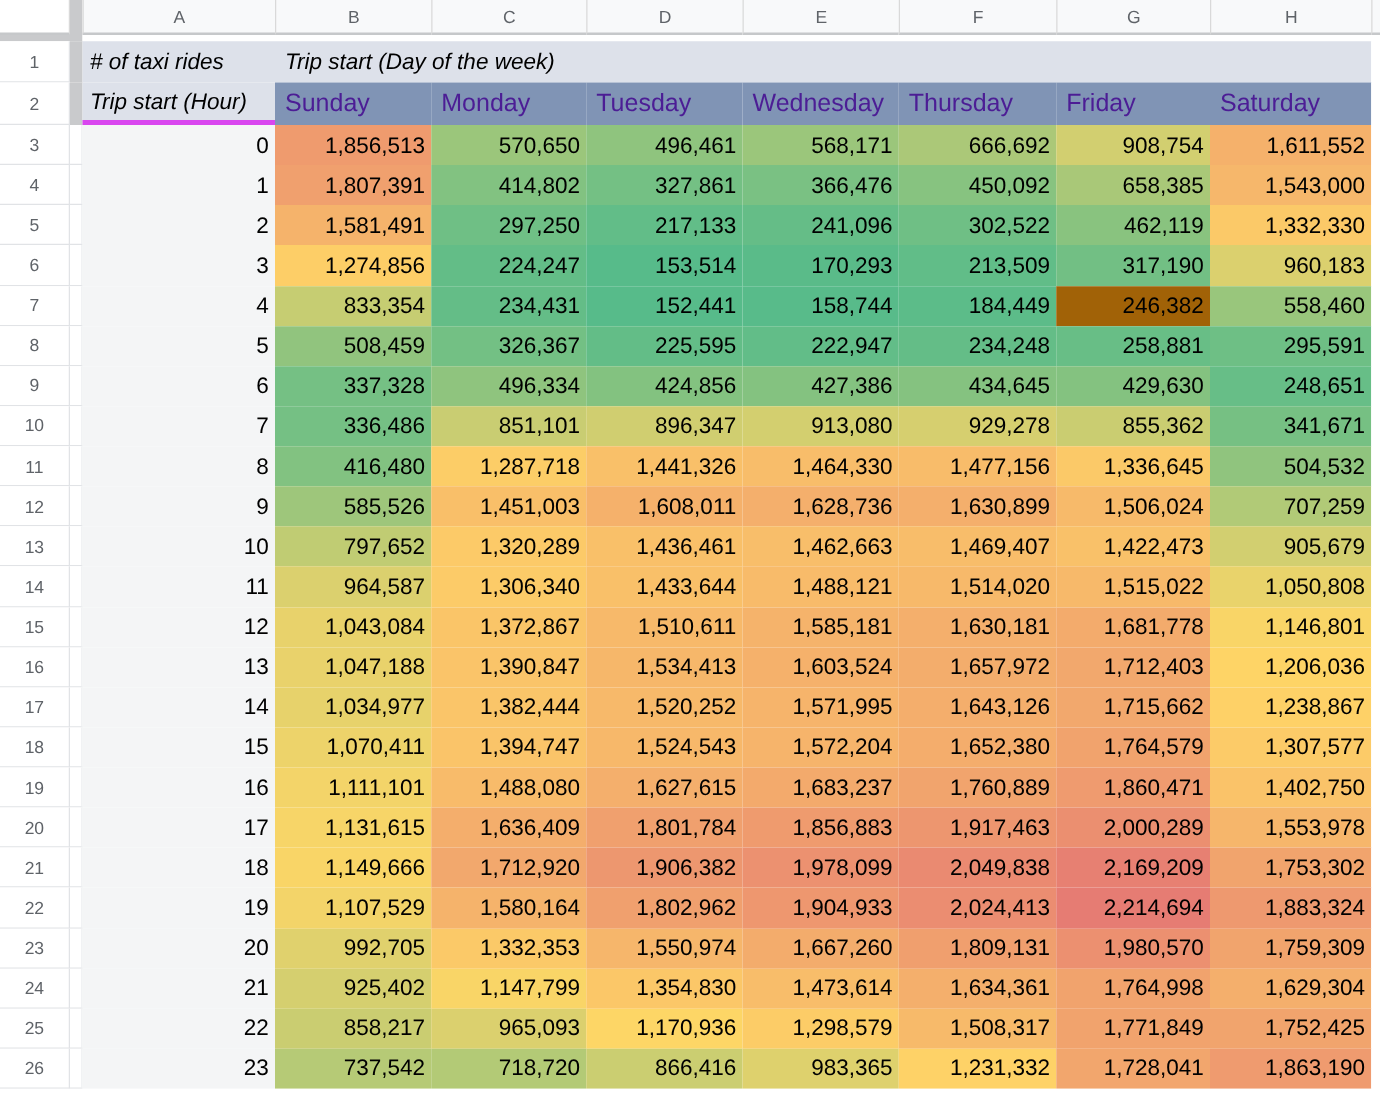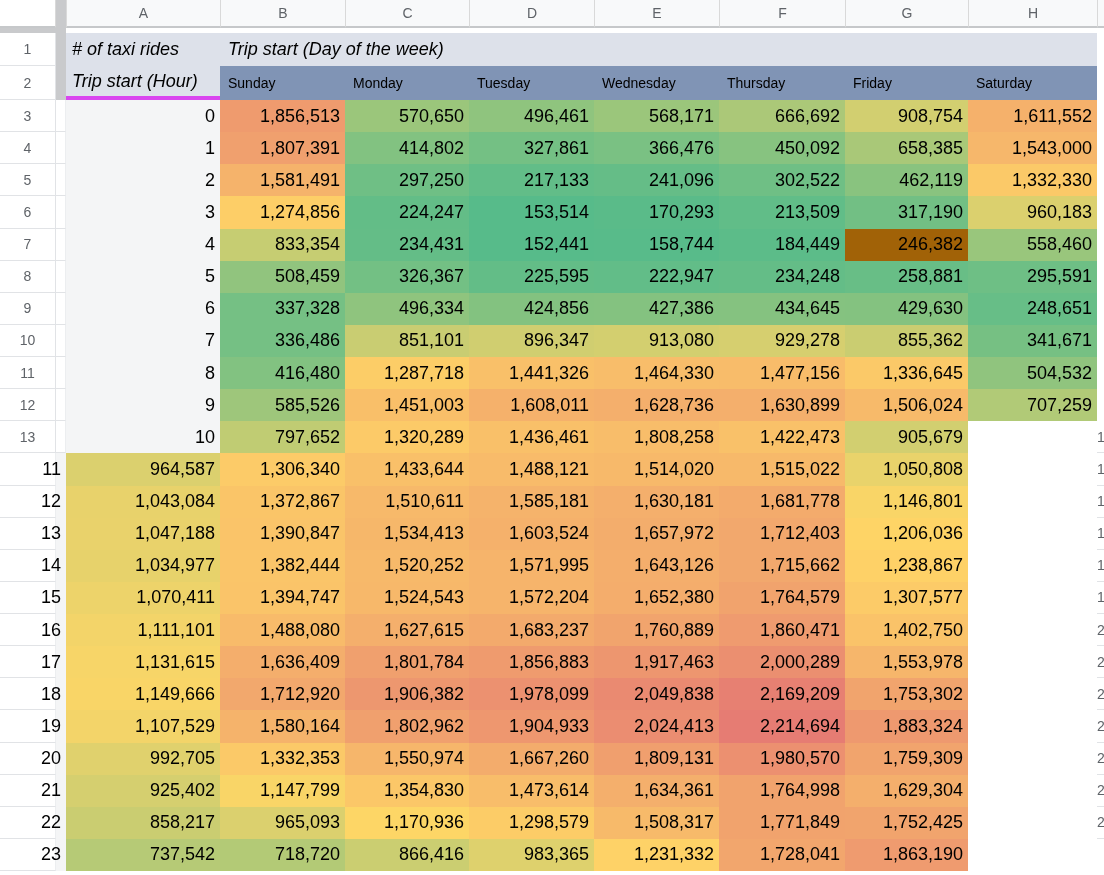--- a/index.html
+++ b/index.html
@@ -28,21 +28,21 @@
   }
   .gutgap{background:#fff;border-bottom:1px solid #e1e3e6;border-right:1px solid #eceef0;}
   .title-cell{
     background:#dde1ea;font-style:italic;font-size:18px;color:#000;
     display:flex;align-items:center;white-space:nowrap;overflow:hidden;
   }
   .pad6{padding-left:6px;}
   .pad8{padding-left:8px;}
   .a2u{border-bottom:4px solid #d946ef;}
   .dayhdr{
-    background:#8094b5;color:#000000;font-size:14px;display:flex;align-items:center;
+    background:#8094b5;color:#4c1d95;font-size:20px;display:flex;align-items:center;
     padding-left:8px;white-space:nowrap;overflow:hidden;
   }
   .hour{
     background:#f4f5f6;color:#000;font-size:18px;display:flex;align-items:center;
     justify-content:flex-end;padding-right:5px;
   }
   .val{
     color:#000;font-size:18px;display:flex;align-items:center;
     justify-content:flex-end;padding-right:5px;white-space:nowrap;overflow:hidden;
   }
@@ -190,21 +190,22 @@
     <div class="val" style="background: rgb(244, 175, 108);">1,630,899</div>
     <div class="val" style="background: rgb(247, 186, 106);">1,506,024</div>
     <div class="val" style="background: rgb(177, 202, 119);">707,259</div>
     <div class="white"></div>
     <div class="rownum">13</div>
     <div class="gutgap"></div>
     <div class="hour">10</div>
     <div class="val" style="background: rgb(192, 204, 115);">797,652</div>
     <div class="val" style="background: rgb(252, 202, 104);">1,320,289</div>
     <div class="val" style="background: rgb(249, 192, 105);">1,436,461</div>
-    <div class="val" style="background: rgb(248, 189, 106);">1,808,258</div>
+    <div class="val" style="background: rgb(248, 190, 106);">1,462,663</div>
+    <div class="val" style="background: rgb(248, 189, 106);">1,469,407</div>
     <div class="val" style="background: rgb(249, 193, 105);">1,422,473</div>
     <div class="val" style="background: rgb(210, 207, 112);">905,679</div>
     <div class="white"></div>
     <div class="rownum">14</div>
     <div class="gutgap"></div>
     <div class="hour">11</div>
     <div class="val" style="background: rgb(219, 208, 110);">964,587</div>
     <div class="val" style="background: rgb(252, 203, 104);">1,306,340</div>
     <div class="val" style="background: rgb(249, 192, 105);">1,433,644</div>
     <div class="val" style="background: rgb(248, 187, 106);">1,488,121</div>

